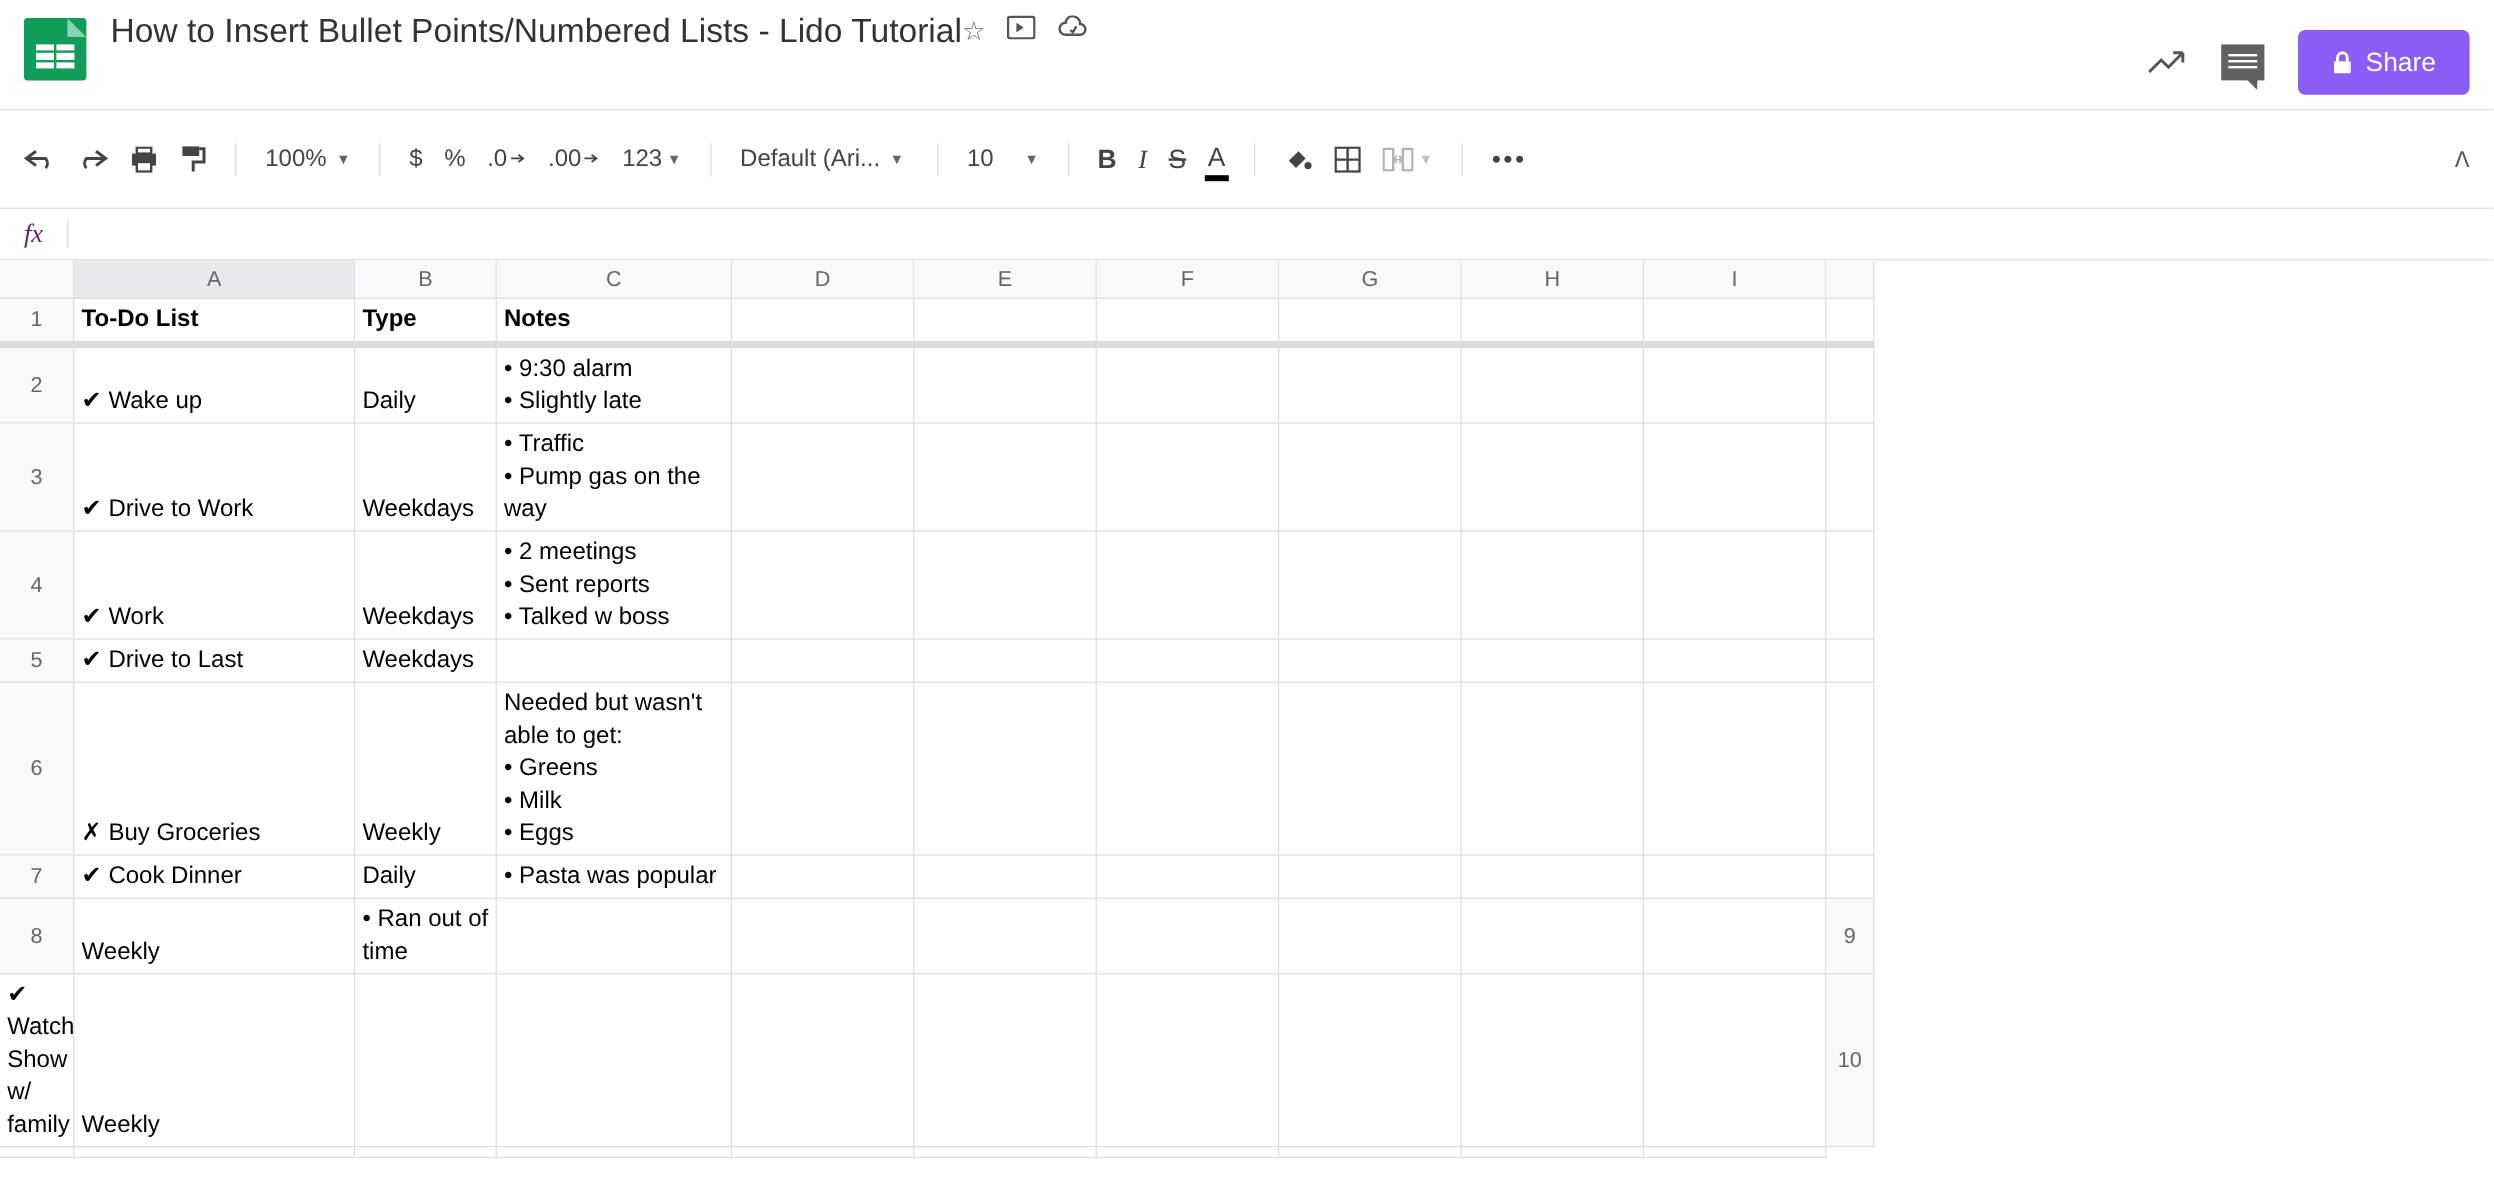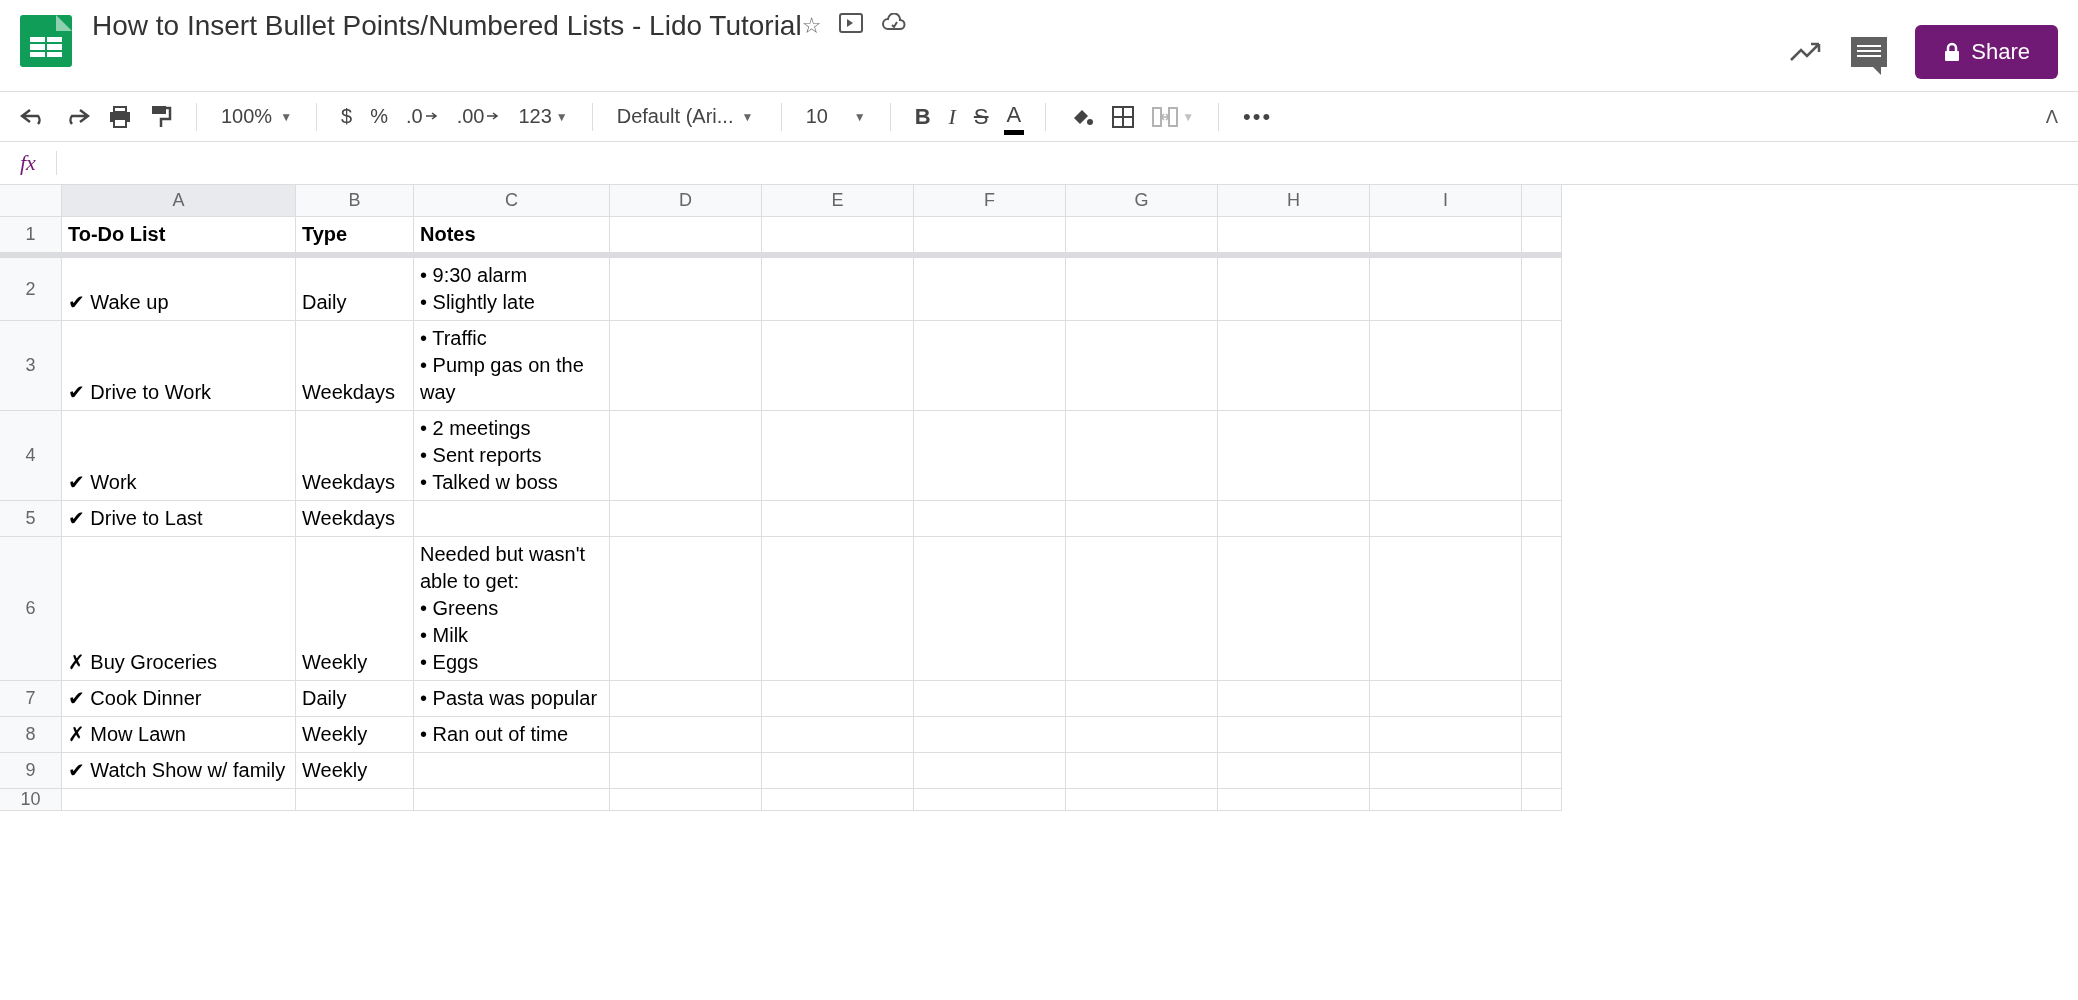--- a/index.html
+++ b/index.html
@@ -19,24 +19,24 @@
 .title-icons span { cursor: pointer; font-size: 22px; }
 
 .menu-row { display: flex; align-items: center; gap: 28px; margin-top: 10px; font-size: 22px; color: #333; }
 .menu-item { cursor: pointer; }
 .last-edit { color: #666; text-decoration: underline; margin-left: 10px; }
 
 .header-right { display: flex; align-items: center; gap: 28px; margin-top: 15px; }
 .comment-box { width: 36px; height: 30px; background: #616161; position: relative; cursor: pointer; }
 .comment-box::after { content: ""; position: absolute; bottom: -8px; right: 6px; border: 6px solid transparent; border-top-color: #616161; border-right-color: #616161; width: 0; height: 0; }
 .comment-lines { position: absolute; top: 8px; left: 6px; right: 6px; height: 2px; background: #fff; box-shadow: 0 5px 0 #fff, 0 10px 0 #fff; }
-.share-btn { background: #701a75; color: #fff; padding: 14px 28px; border-radius: 6px; font-size: 22px; font-weight: 500; display: flex; align-items: center; gap: 10px; cursor: pointer; }
-
-
-.toolbar { border-top: 1px solid #ddd; border-bottom: 1px solid #ddd; padding: 10px 20px; display: flex; align-items: center; gap: 18px; margin-top: 12px; font-size: 20px; color: #444; }
+.share-btn { background: #8b5cf6; color: #fff; padding: 14px 28px; border-radius: 6px; font-size: 22px; font-weight: 500; display: flex; align-items: center; gap: 10px; cursor: pointer; }
+
+
+.toolbar { border-top: 1px solid #ddd; border-bottom: 1px solid #ddd; padding: 26px 20px; display: flex; align-items: center; gap: 18px; margin-top: 12px; font-size: 20px; color: #444; }
 .tb-sep { width: 1px; height: 28px; background: #ddd; margin: 0 6px; }
 .tb-btn { cursor: pointer; display: flex; align-items: center; }
 .zoom-sel { display: flex; align-items: center; gap: 8px; }
 .dropdown-arrow { font-size: 12px; color: #666; }
 .font-sel { display: flex; align-items: center; gap: 8px; min-width: 140px; }
 .text-color { position: relative; padding-bottom: 3px; }
 .text-color::after { content: ""; position: absolute; bottom: -4px; left: -3px; right: -3px; height: 5px; background: #000; }
 .bold { font-weight: bold; }
 .italic { font-style: italic; font-family: serif; }
 .strike { text-decoration: line-through; }
@@ -311,21 +311,20 @@
   <div class="cell">• Pasta was popular</div>
   <div class="cell"></div>
     <div class="cell"></div>
     <div class="cell"></div>
     <div class="cell"></div>
     <div class="cell"></div>
     <div class="cell"></div>
     <div class="cell"></div>
 
   <div class="row-header row-h30">8</div>
-  <div class="cell">✗ Mow Lawn</div>
   <div class="cell">Weekly</div>
   <div class="cell">• Ran out of time</div>
   <div class="cell"></div>
     <div class="cell"></div>
     <div class="cell"></div>
     <div class="cell"></div>
     <div class="cell"></div>
     <div class="cell"></div>
     <div class="cell"></div>
 

